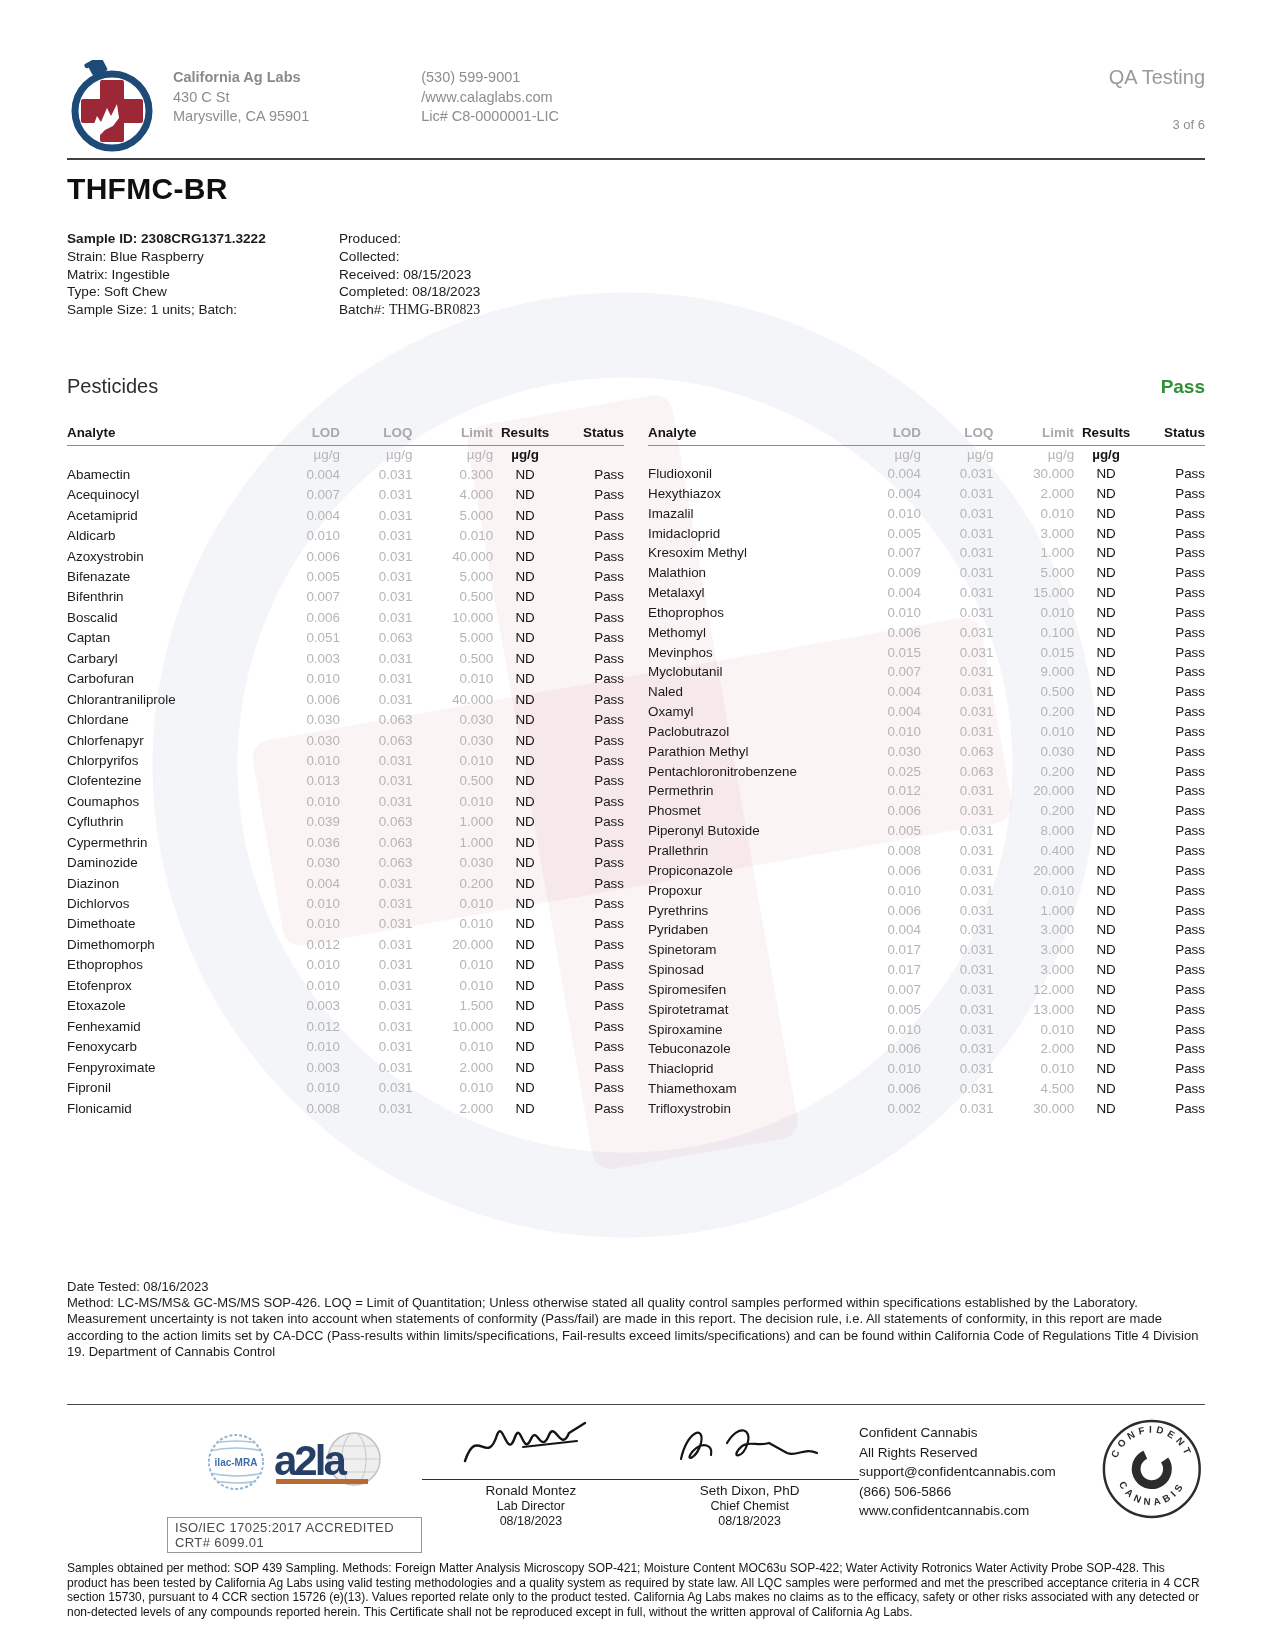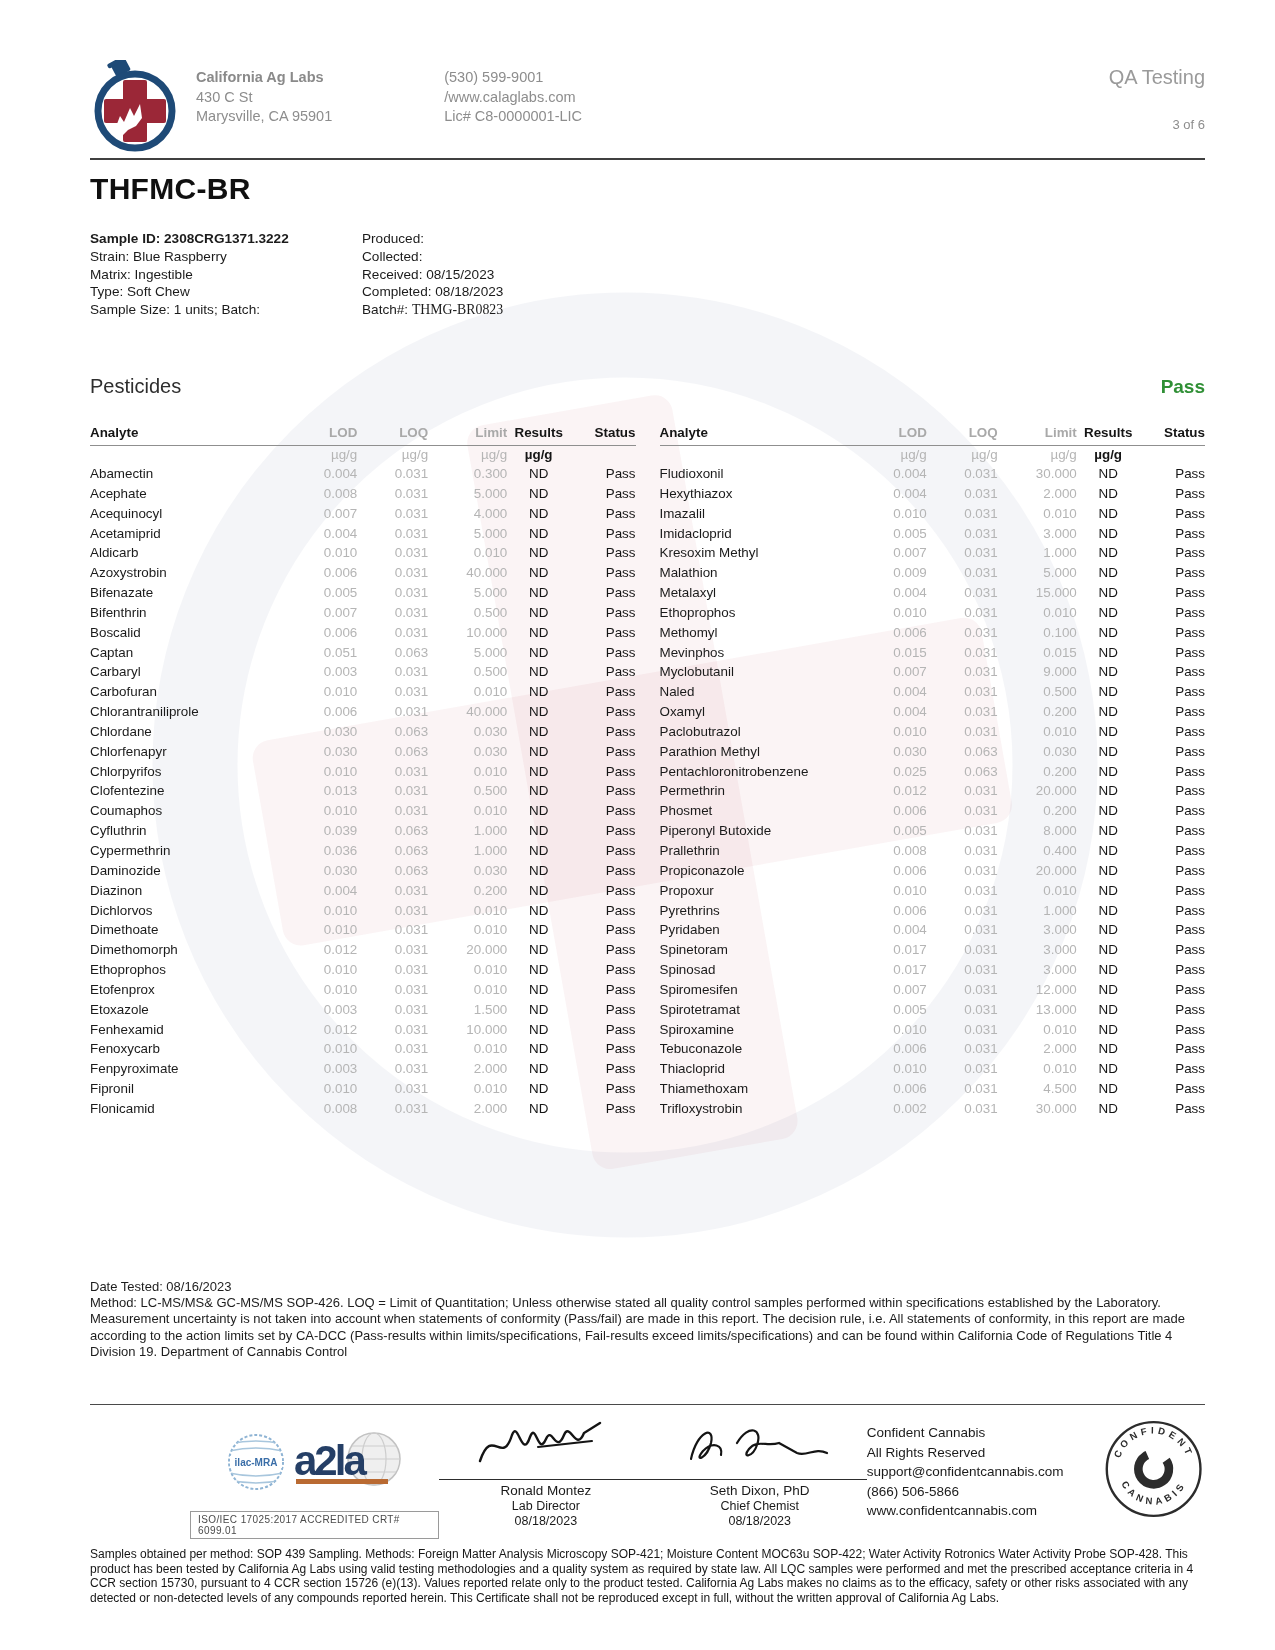--- a/index.html
+++ b/index.html
@@ -1,20 +1,20 @@
 <!DOCTYPE html>
 <html><head>
 <meta charset="utf-8">
 <style>
   * { margin:0; padding:0; box-sizing:border-box; }
   html,body { background:#ffffff; }
   body { font-family:"Liberation Sans", sans-serif; color:#1c1c1c; }
   .sheet { position:relative; width:1275px; height:1650px; margin:0 auto; background:#fff; overflow:hidden; }
   .watermark { position:absolute; inset:0; z-index:0; pointer-events:none; }
-  .page { position:relative; z-index:1; padding:60px 70px 0 90px; }
+  .page { position:relative; z-index:1; padding:60px 70px 0 67px; }
 
   
   .header-row { display:flex; align-items:flex-start; }
   .lab-info { margin-left:16px; margin-top:8px; font-size:14.5px; line-height:19.5px; color:#8d8d8d; }
   .lab-info .lab-name { font-weight:700; color:#8a8a8a; }
   .contact-info { margin-left:112px; margin-top:8px; font-size:14.5px; line-height:19.5px; color:#8d8d8d; }
   .header-right { margin-left:auto; text-align:right; }
   .qa-testing { font-size:20px; color:#9a9a9a; margin-top:6px; }
   .page-num { font-size:13px; color:#8d8d8d; margin-top:28px; }
   .header-rule { border:none; border-top:2px solid #404040; margin-top:6px; }
@@ -47,21 +47,21 @@
   tr.units-row td.res { color:#151515; font-weight:700; }
 
   
   .footer-notes { margin-top:160px; font-size:13px; line-height:16.3px; color:#1d1d1d; }
   .sig-divider { border:none; border-top:1.5px solid #4a4a4a; margin-top:44px; }
 
   
   .sig-row { display:flex; justify-content:space-between; align-items:flex-start; margin-top:10px; padding-left:100px; }
   .accred { width:270px; text-align:left; padding-top:14px; }
   .accred-logos { display:flex; justify-content:center; align-items:center; gap:4px; }
-  .accred-caption { display:inline-block; margin-top:16px; border:1px solid #9a9a9a; padding:2px 7px; font-size:10px; color:#4a4a4a; letter-spacing:0.4px; }
+  .accred-caption { display:inline-block; margin-top:22px; border:1px solid #9a9a9a; padding:2px 7px; font-size:13px; color:#4a4a4a; letter-spacing:0.4px; }
   .sig-block { width:232px; text-align:center; }
   .sig-line { border:none; border-top:1.5px solid #2d2d2d; margin-top:2px; }
   .sig-name { font-size:13.5px; color:#1a1a1a; margin-top:3px; }
   .sig-title { font-size:12.5px; color:#1a1a1a; margin-top:1px; }
   .sig-date { font-size:12.5px; color:#1a1a1a; margin-top:1px; }
   .cc-contact { width:255px; font-size:13.5px; line-height:19.5px; color:#1b1b1b; padding-top:8px; }
   .cc-stamp { width:112px; }
 
   
   .disclaimer { margin-top:8px; font-size:12px; line-height:14.5px; color:#161616; }
@@ -166,28 +166,20 @@
           </tr>
         <tr>
               <td class="analyte">Abamectin</td>
               <td class="num">0.004</td>
               <td class="num">0.031</td>
               <td class="num">0.300</td>
               <td class="res">ND</td>
               <td class="status">Pass</td>
             </tr>
             <tr>
-              <td class="analyte">Acephate</td>
-              <td class="num">0.008</td>
-              <td class="num">0.031</td>
-              <td class="num">5.000</td>
-              <td class="res">ND</td>
-              <td class="status">Pass</td>
-            </tr>
-            <tr>
               <td class="analyte">Acequinocyl</td>
               <td class="num">0.007</td>
               <td class="num">0.031</td>
               <td class="num">4.000</td>
               <td class="res">ND</td>
               <td class="status">Pass</td>
             </tr>
             <tr>
               <td class="analyte">Acetamiprid</td>
               <td class="num">0.004</td>

